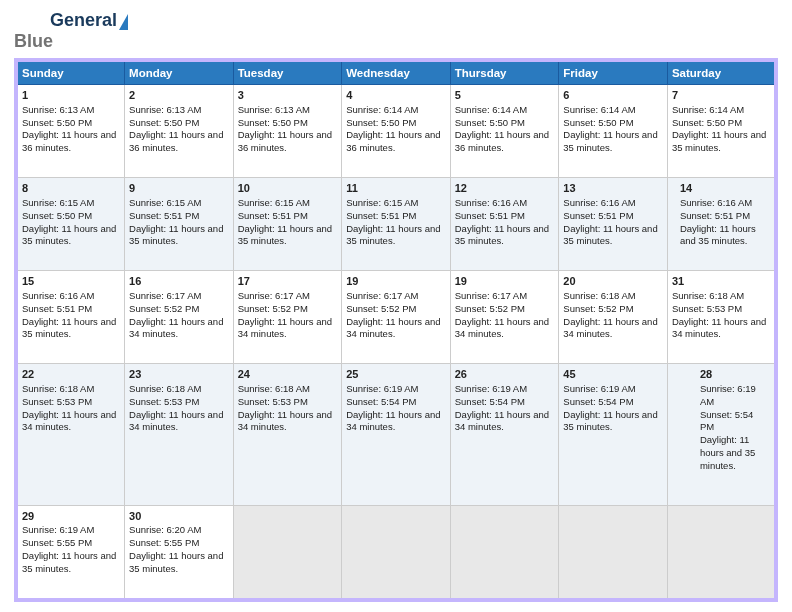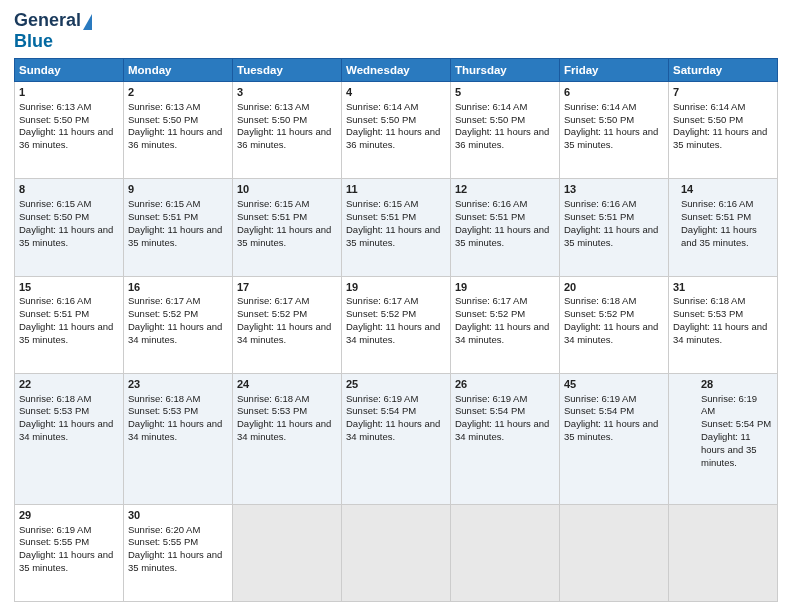--- a/index.html
+++ b/index.html
@@ -41,21 +41,21 @@
       color: #1a3a5c;
       line-height: 1.1;
     }
     .subtitle {
       font-size: 13px;
       color: #333;
       margin-top: 2px;
     }
     .calendar {
       flex: 1;
-      border: 1px solid #c4b5fd;
+      border: 4px solid #c4b5fd;
       border-collapse: collapse;
       width: 100%;
       table-layout: fixed;
     }
     .calendar th {
       background-color: #2a7abf;
       color: #fff;
       font-size: 11.5px;
       font-weight: bold;
       padding: 5px 4px;
@@ -91,25 +91,25 @@
       background: #e8e8e8 !important;
     }
   </style>
 </head>
 <body>
 
 <div class="page">
   <div class="header">
     <div class="logo">
       <div class="logo-line">
-        <span style="font-size:18px;font-weight:bold;color:#1a3a5c;">General</span>
+        <span style="font-size:18px;font-weight:bold;color:#1a3a5c;margin-left:36px;">General</span>
         <span style="display:inline-block;width:0;height:0;border-left:9px solid transparent;border-bottom:16px solid #2a7abf;margin-left:2px;margin-bottom:0px;vertical-align:top;margin-top:2px;"></span>
       </div>
       <div>
-        <span style="font-size:18px;font-weight:bold;color:#0369a1;">Blue</span>
+        <span style="font-size:18px;font-weight:bold;color:#737373;">Blue</span>
       </div>
     </div>
     <div class="title-block">
       <div class="main-title"></div>
       <div class="subtitle"></div>
     </div>
   </div>
 
   <table class="calendar">
     <thead>

